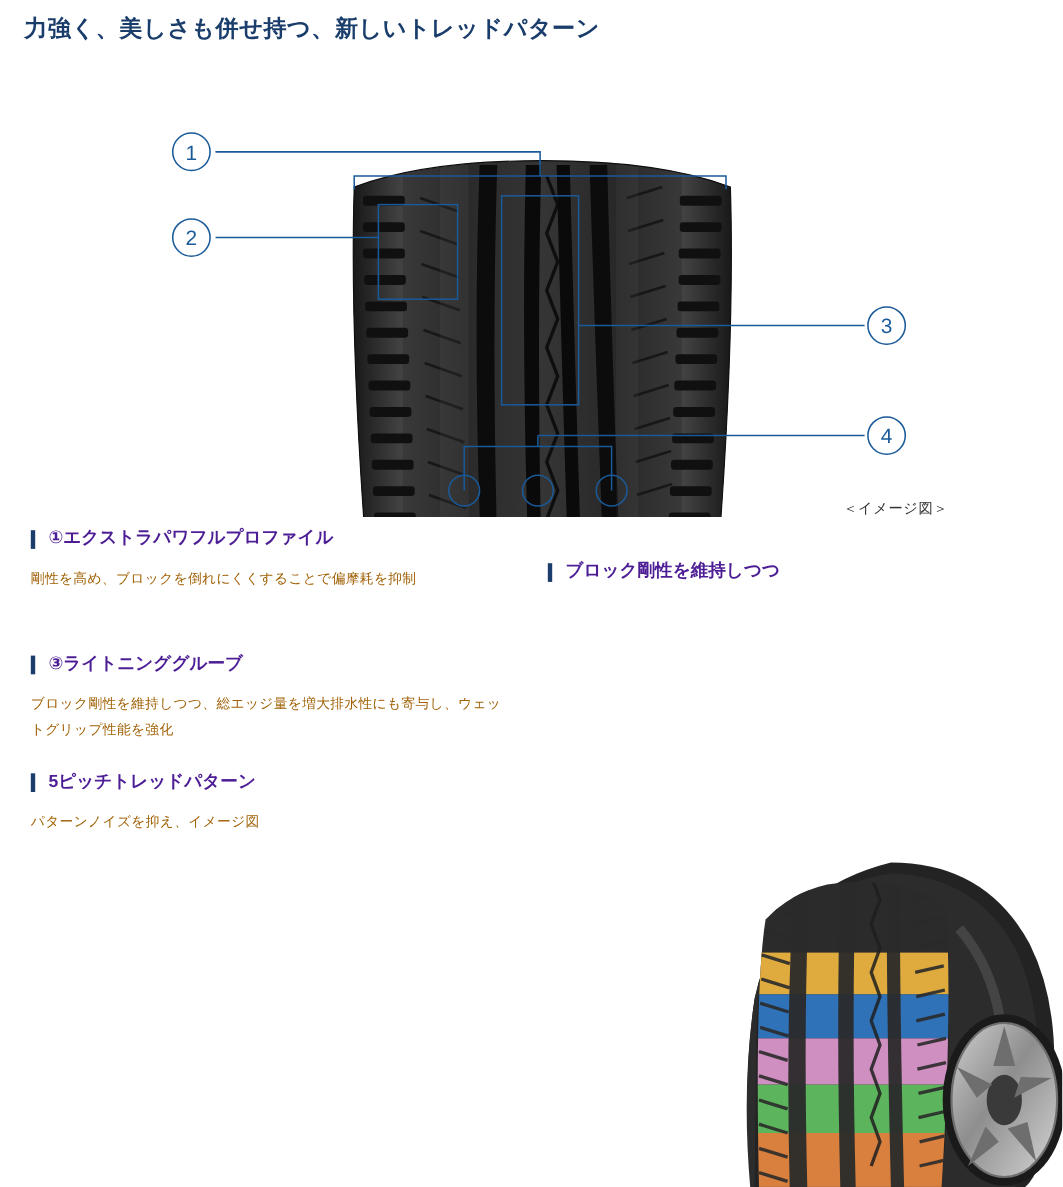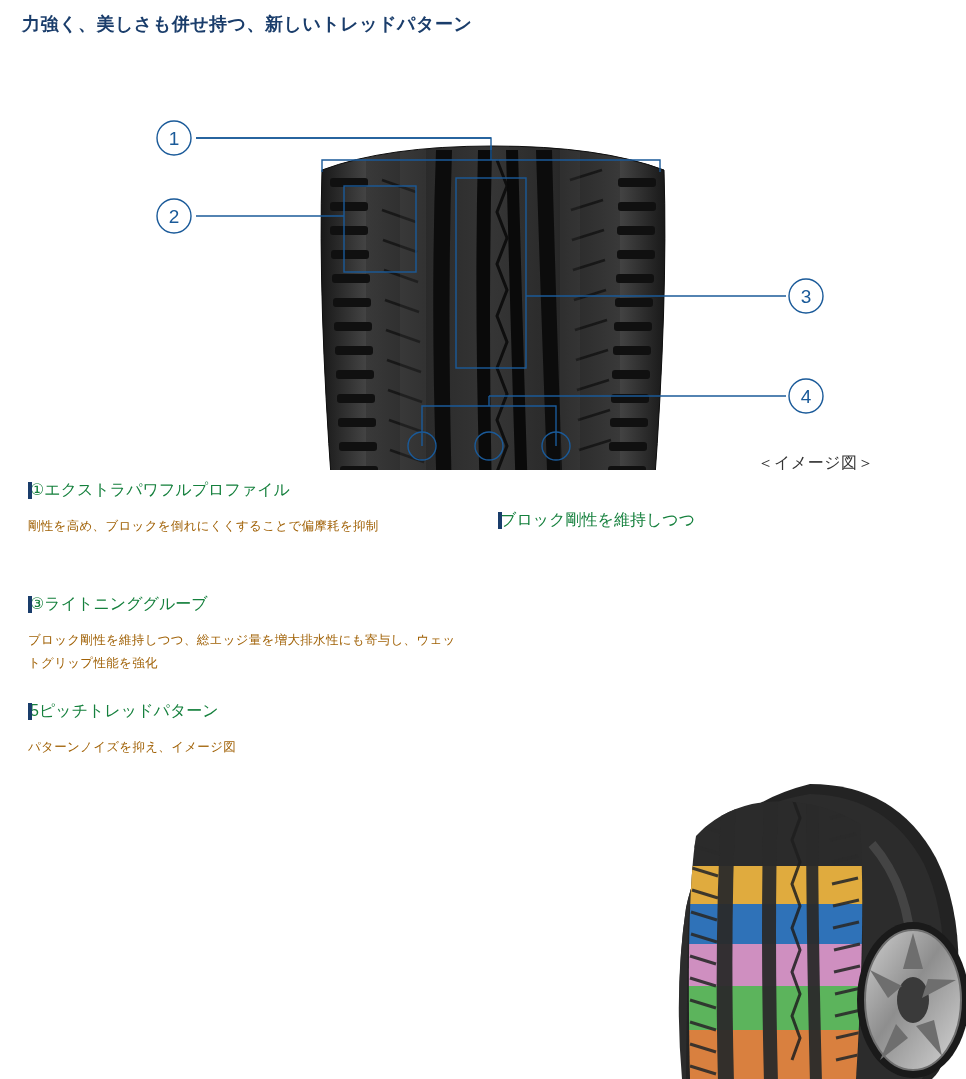--- a/index.html
+++ b/index.html
@@ -13,54 +13,54 @@
     width: 966px;
     height: 1079px;
     overflow: hidden;
     background: #ffffff;
   }
   
   .main-title {
     position: absolute;
     left: 22px;
     top: 12px;
-    font-size: 18px;
+    font-size: 21px;
     font-weight: bold;
     color: #1a3d6b;
     letter-spacing: 0.5px;
   }
   
   .figure {
     position: absolute;
     left: 0; top: 50px;
     width: 966px; height: 420px;
   }
   .figure svg { display: block; }
   .img-caption {
     position: absolute;
-    right: 92px;
+    right: 104px;
     top: 403px;
-    font-size: 16px;
+    font-size: 13px;
     color: #333;
     letter-spacing: 0.5px;
   }
   
   .sections {
     position: absolute;
     left: 0; top: 480px;
     width: 966px;
   }
   .col-left { position: absolute; left: 28px; width: 430px; }
   .col-right { position: absolute; left: 498px; width: 440px; }
 
   .sec-title {
     font-size: 16px;
-    font-weight: normal;
-    color: #15803d;
-    padding-left: 2px;
+    font-weight: bold;
+    color: #4c1d95;
+    padding-left: 16px;
     position: relative;
     line-height: 1.3;
   }
   .sec-title::before {
     content: "";
     position: absolute;
     left: 0; top: 2px;
     width: 4px; height: 17px;
     background: #1a3d6b;
   }

